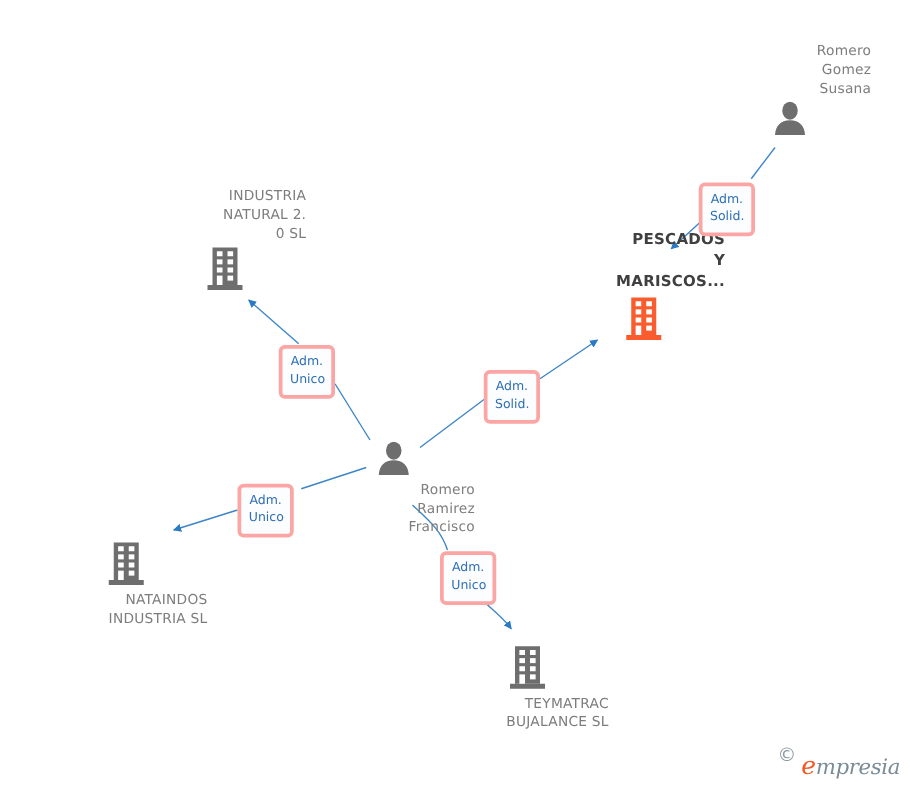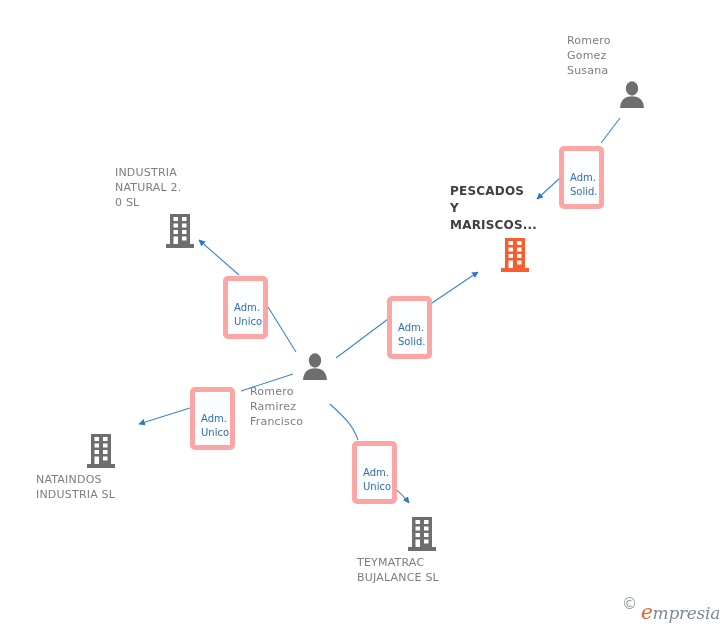--- a/index.html
+++ b/index.html
@@ -24,21 +24,21 @@
     top: 0;
     width: 728px;
     height: 630px;
   }
 
   
   .node {
     position: absolute;
     width: 130px;
     margin-left: -65px;
-    text-align: left;
+    text-align: right;
     z-index: 3;
   }
   .node .label {
     font-family: "DejaVu Sans", sans-serif;
     font-size: 11px;
     line-height: 15px;
     color: #7d7d7d;
     letter-spacing: 0.2px;
     white-space: pre-line;
   }
@@ -52,28 +52,28 @@
     display: block;
     margin: 0 auto;
   }
   .node.label-top .label { margin-bottom: 3px; }
   .node.label-bottom .label { margin-top: 3px; }
 
   
   .chip {
     position: absolute;
     box-sizing: border-box;
-    border: 5px solid #fca5a5;
+    border: 3px solid #fca5a5;
     border-radius: 5px;
     background: #fbfdff;
     color: #2f6fb5;
     font-family: "DejaVu Sans", sans-serif;
     font-size: 10px;
     line-height: 14px;
-    padding: 20px 6px 5px 6px;
+    padding: 4px 6px 5px 6px;
     text-align: center;
     white-space: pre-line;
     z-index: 5;
   }
 
   
   #watermark {
     position: absolute;
     right: 8px;
     bottom: 6px;
@@ -159,21 +159,21 @@
       <rect x="18" y="4" width="4.5" height="4" fill="#ffffff"></rect>
       <rect x="9.5" y="10.5" width="4.5" height="4" fill="#ffffff"></rect>
       <rect x="18" y="10.5" width="4.5" height="4" fill="#ffffff"></rect>
       <rect x="9.5" y="17" width="4.5" height="4" fill="#ffffff"></rect>
       <rect x="18" y="17" width="4.5" height="4" fill="#ffffff"></rect>
       <rect x="9.5" y="23.5" width="4.5" height="7.5" fill="#ffffff"></rect>
       <rect x="18" y="23.5" width="4.5" height="4" fill="#ffffff"></rect>
     </svg>
   </div>
 
-  <div class="node company label-top" style="left:180px; top:165px;">
+  <div class="node company label-top" style="left:180px; top:149px;">
     <div class="label">INDUSTRIA
 NATURAL 2.
 0  SL</div>
     <svg class="glyph" width="32" height="36" viewBox="0 0 32 36" xmlns="http://www.w3.org/2000/svg">
       <rect x="6" y="1" width="20" height="30" fill="#6e6e6e"></rect>
       <rect x="2" y="31" width="28" height="4" fill="#6e6e6e"></rect>
       <rect x="9.5" y="4" width="4.5" height="4" fill="#ffffff"></rect>
       <rect x="18" y="4" width="4.5" height="4" fill="#ffffff"></rect>
       <rect x="9.5" y="10.5" width="4.5" height="4" fill="#ffffff"></rect>
       <rect x="18" y="10.5" width="4.5" height="4" fill="#ffffff"></rect>

